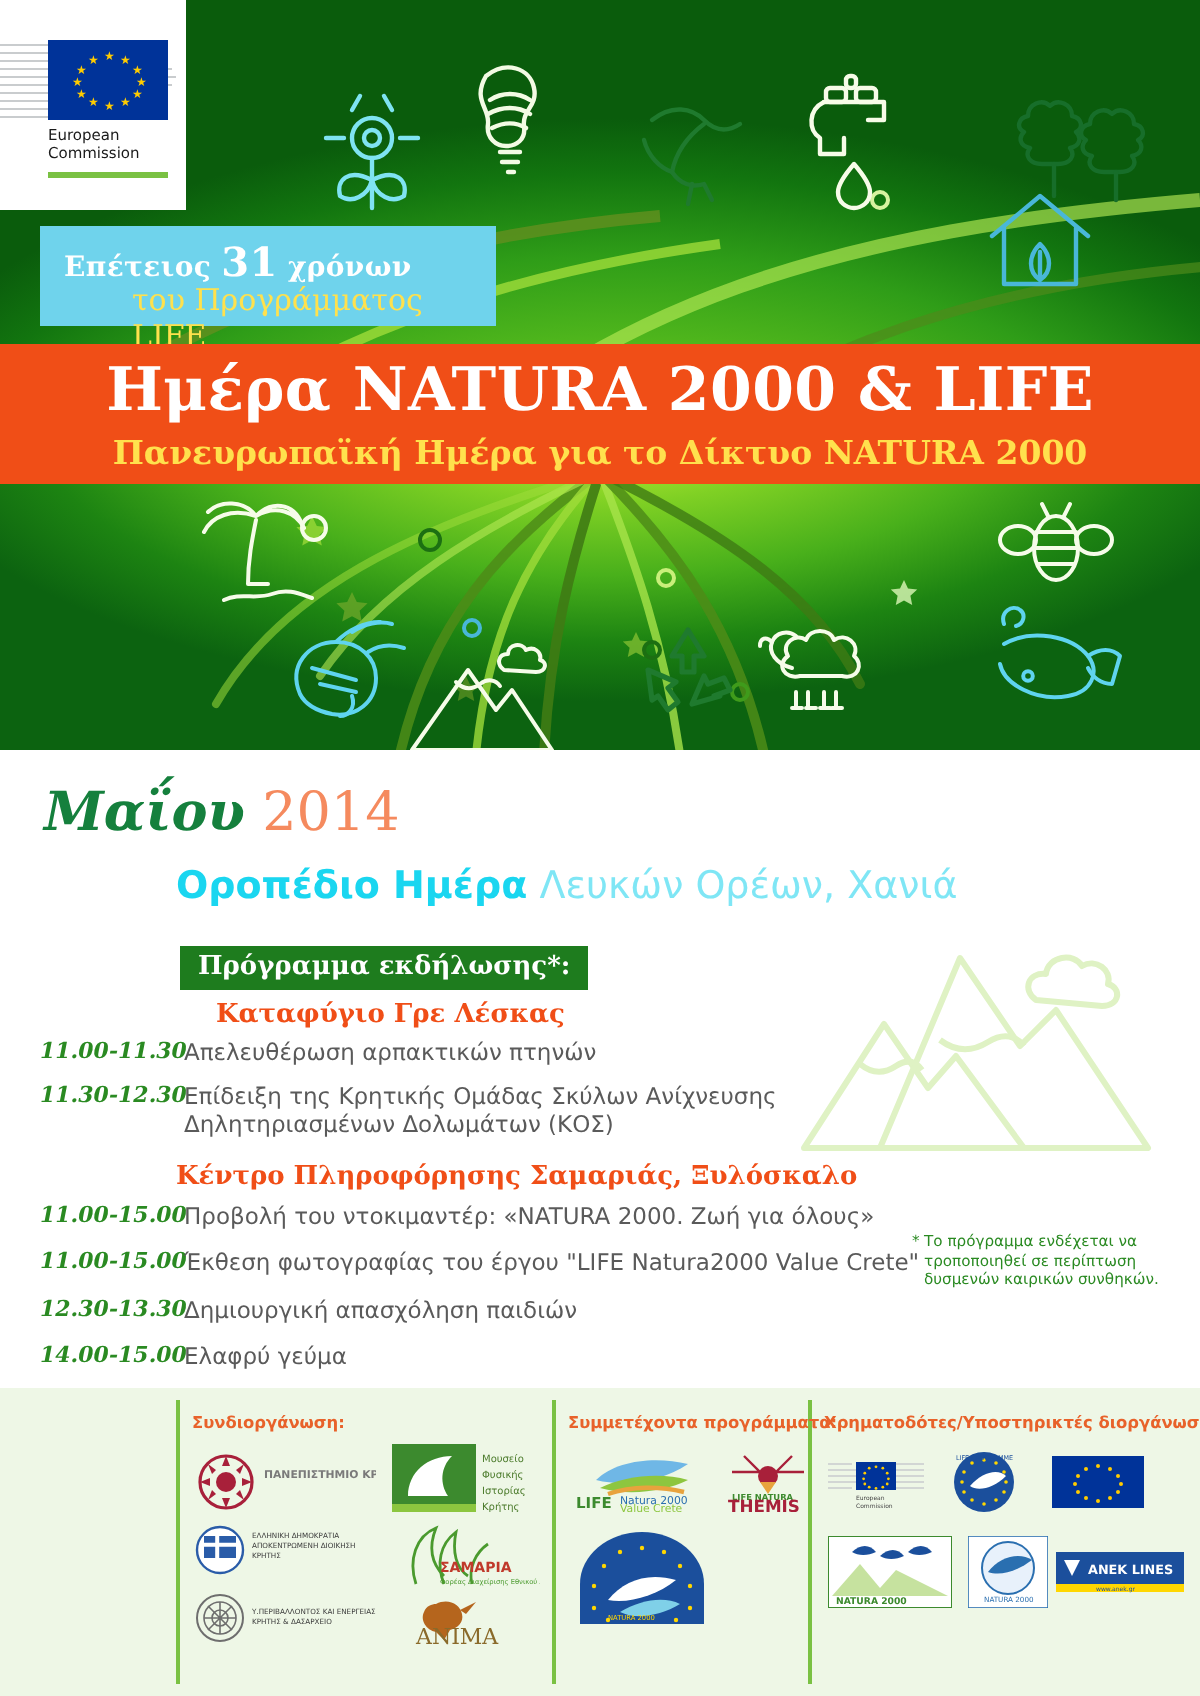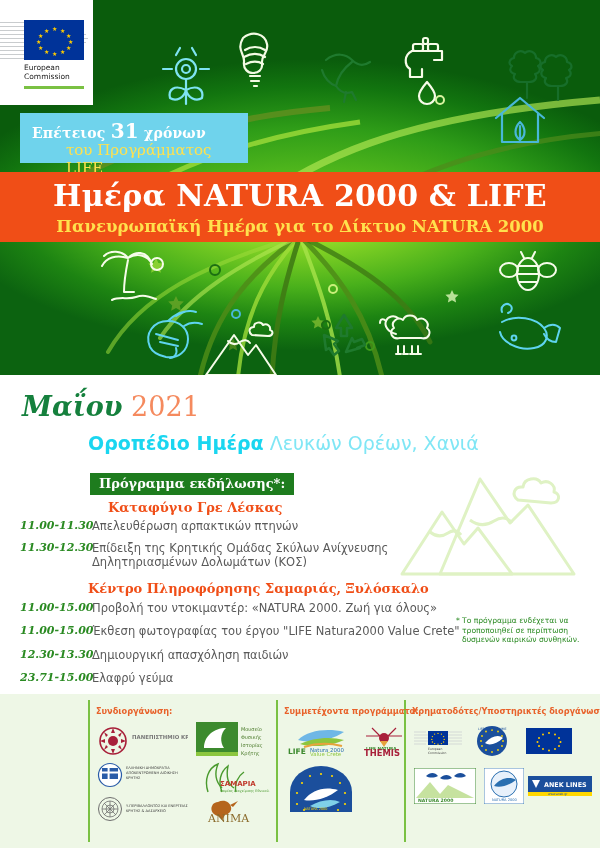--- a/index.html
+++ b/index.html
@@ -264,21 +264,21 @@
     </svg>
   </div>
 
   <div class="titlebar">
     <div class="title-main">Ημέρα NATURA 2000 &amp; LIFE</div>
     <div class="title-sub">Πανευρωπαϊκή Ημέρα για το Δίκτυο NATURA 2000</div>
   </div>
 
   <div class="date-month">
     <b>Μαΐου</b>
-    <span>2021</span>
+    <span>2014</span>
   </div>
   <div class="loc">
     <b>Οροπέδιο Ημέρα</b>
     <span>Λευκών Ορέων, Χανιά</span>
   </div>
 
   <svg class="wm" viewBox="0 0 200 120">
     <g stroke="#dff2c4" stroke-width="3" fill="none" stroke-linejoin="round">
       <path d="M2 112 l40 -62 l22 32 l14 -16 l34 46z"></path>
       <path d="M40 112 l40 -95 l30 44 l18 -18 l46 69z"></path>
@@ -309,21 +309,21 @@
   </div>
   <div class="srow" style="left:20px;top:624px;">
     <div class="stime">11.00-15.00</div>
     <div class="stext">Έκθεση φωτογραφίας του έργου "LIFE Natura2000 Value Crete"</div>
   </div>
   <div class="srow" style="left:20px;top:648px;">
     <div class="stime">12.30-13.30</div>
     <div class="stext">Δημιουργική απασχόληση παιδιών</div>
   </div>
   <div class="srow" style="left:20px;top:671px;">
-    <div class="stime">23.71-15.00</div>
+    <div class="stime">14.00-15.00</div>
     <div class="stext">Ελαφρύ γεύμα</div>
   </div>
 
   <div class="footnote">
     <span class="ast">*</span>
     <span>Το πρόγραμμα ενδέχεται να τροποποιηθεί σε περίπτωση δυσμενών καιρικών συνθηκών.</span>
   </div>
 
   <div class="footer">
 

